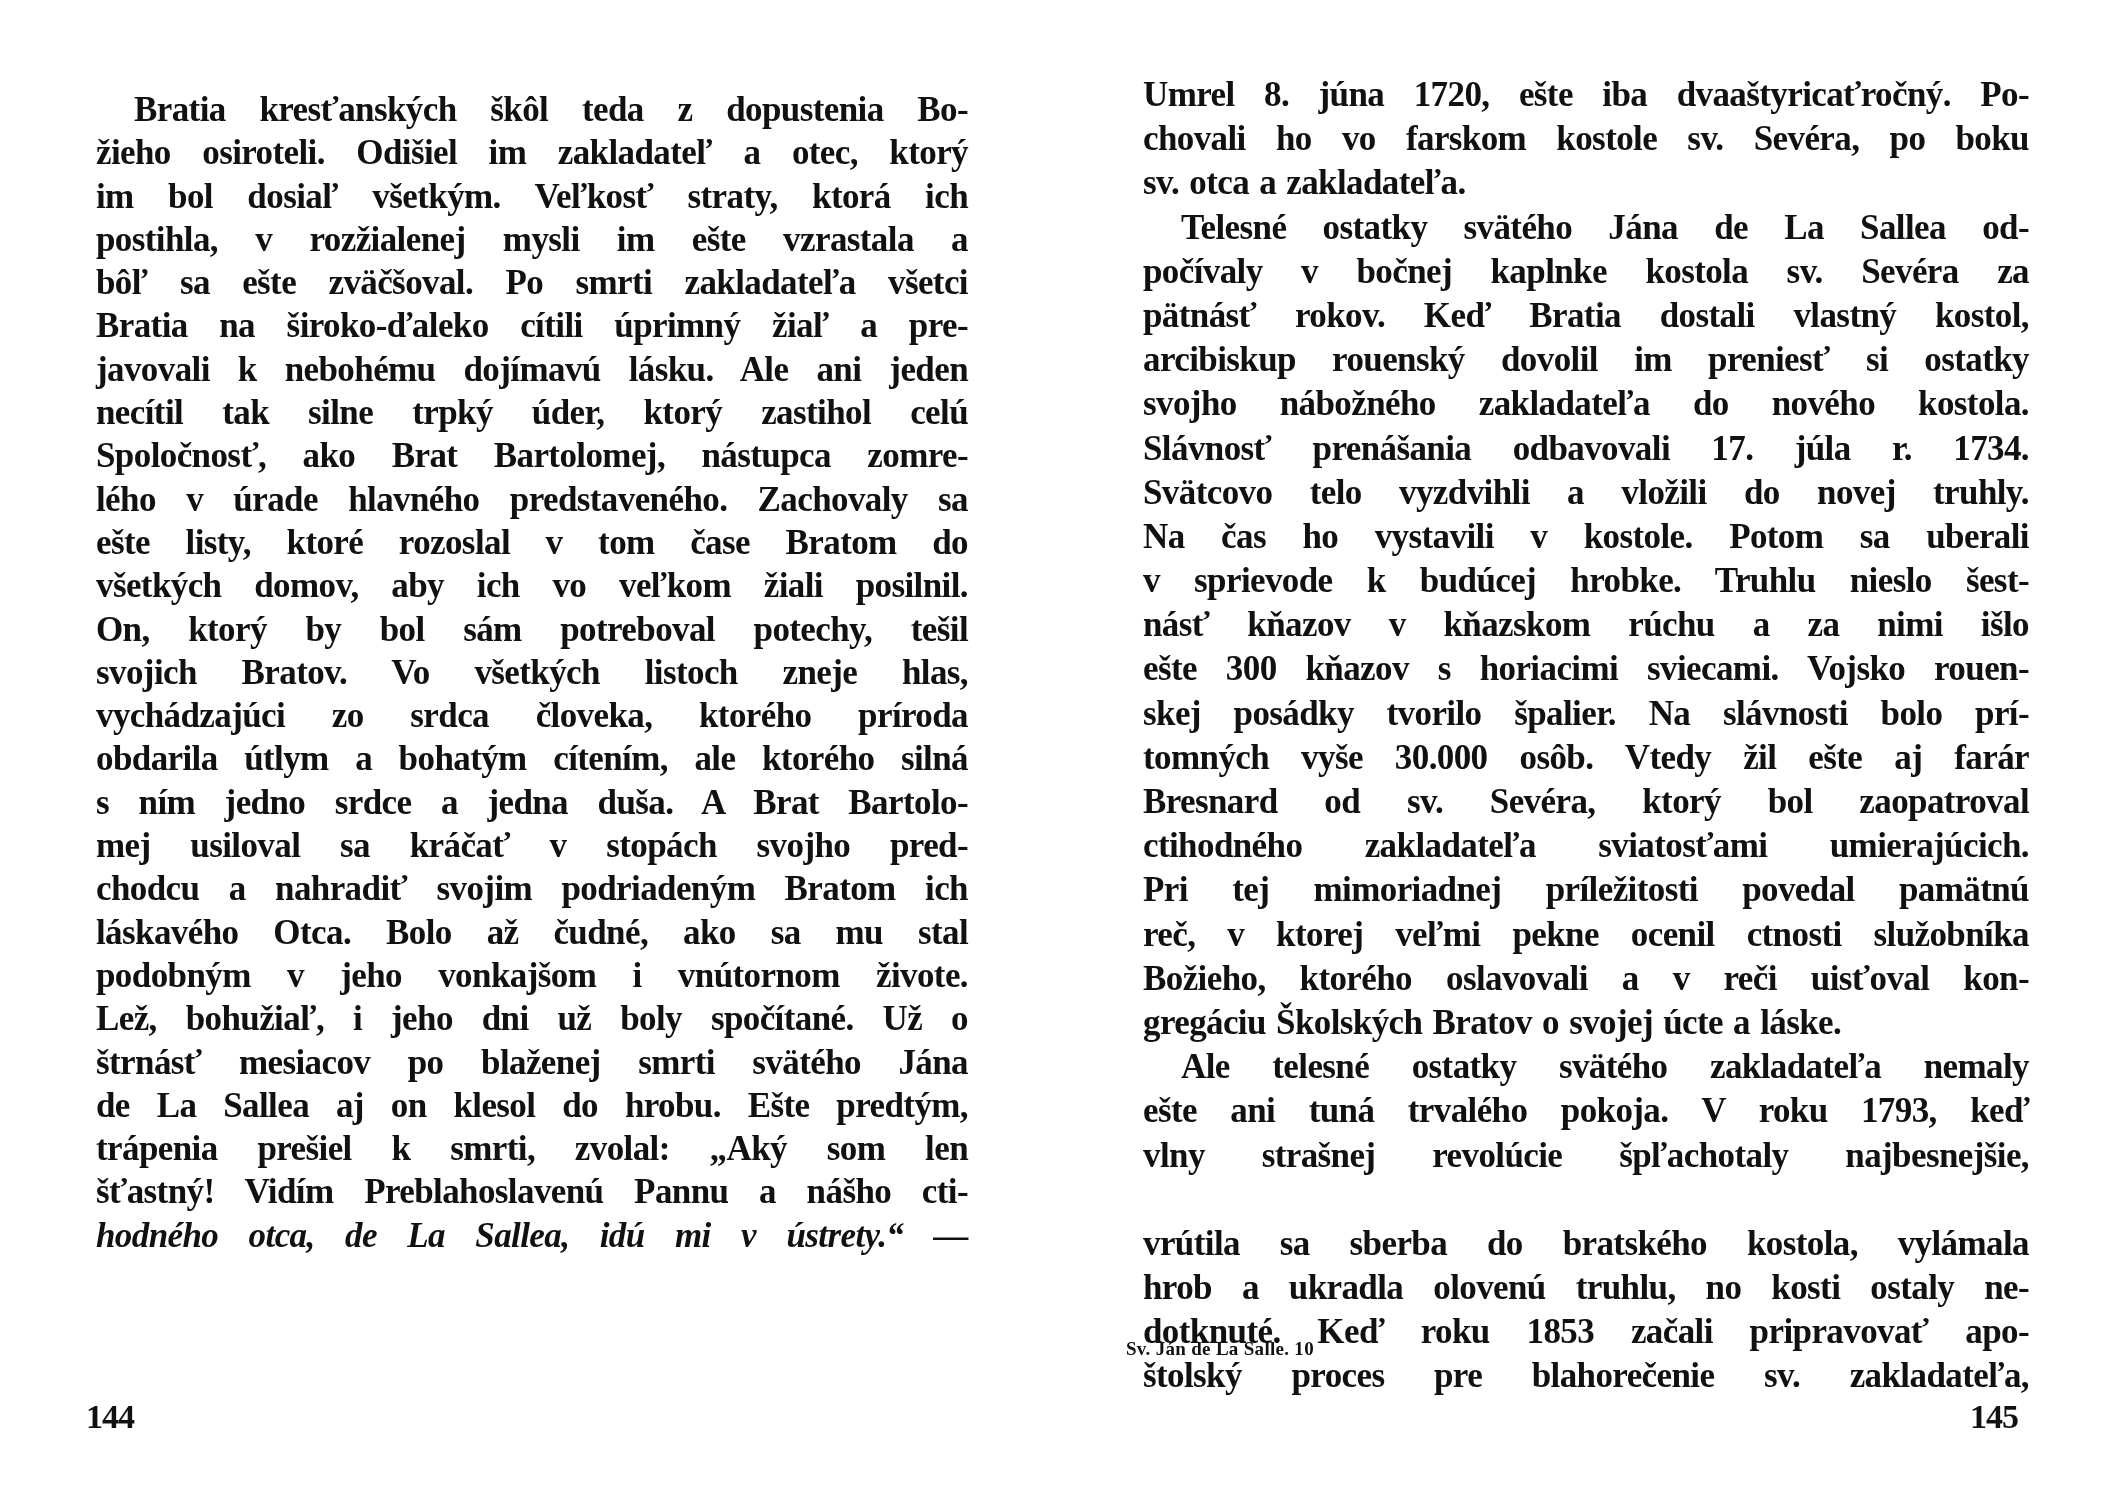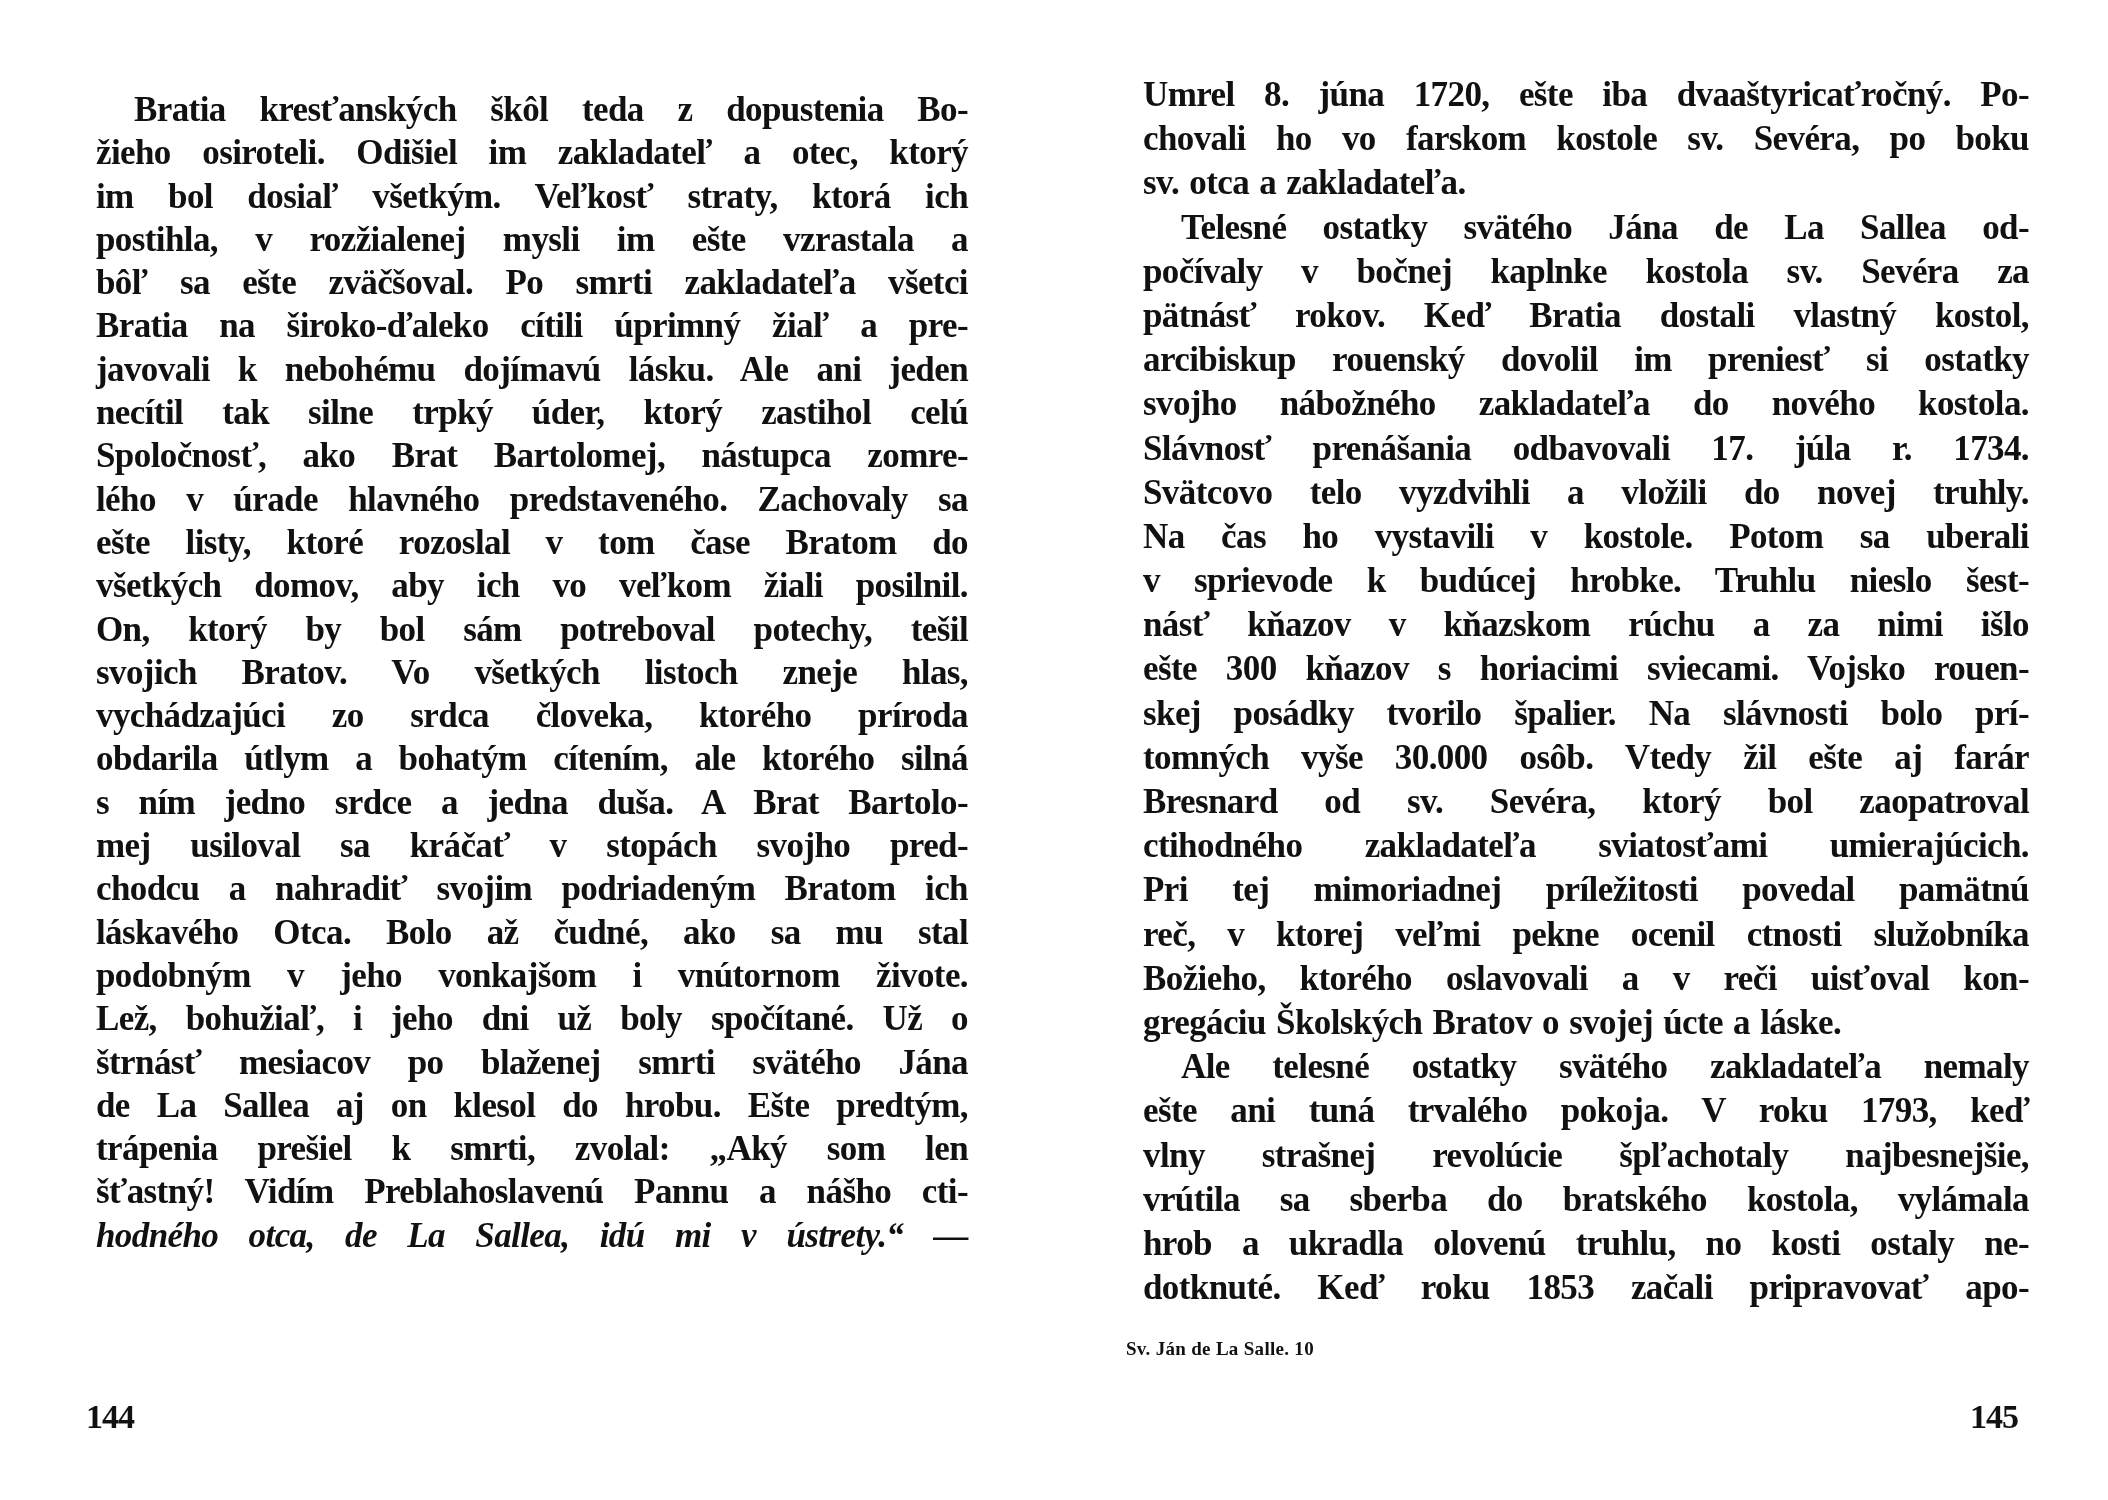--- a/index.html
+++ b/index.html
@@ -180,24 +180,27 @@
   <span class="line indent">
       <span class="jt" style="white-space: normal; display: block;">Ale telesné ostatky svätého zakladateľa nemaly</span>
     </span>
   <span class="line">
       <span class="jt" style="white-space: normal; display: block;">ešte ani tuná trvalého pokoja. V roku 1793, keď</span>
     </span>
   <span class="line">
       <span class="jt" style="white-space: normal; display: block;">vlny strašnej revolúcie špľachotaly najbesnejšie,</span>
     </span>
   <span class="line">
-      <span class="jt" style="white-space: normal; display: block;">vrútila sa sberba do bratského kostola, vylámala</span>
+      <span class="jt" style="white-space: normal; display: block; margin-top: 44px;">vrútila sa sberba do bratského kostola, vylámala</span>
     </span>
   <span class="line">
       <span class="jt" style="white-space: normal; display: block;">hrob a ukradla olovenú truhlu, no kosti ostaly ne-</span>
     </span>
   <span class="line">
       <span class="jt" style="white-space: normal; display: block;">dotknuté. Keď roku 1853 začali pripravovať apo-</span>
+    </span>
+  <span class="line">
+      <span class="jt" style="white-space: normal; display: block;">štolský proces pre blahorečenie sv. zakladateľa,</span>
     </span>
 </div>
 
 <div class="footer-sig">Sv. Ján de La Salle. 10</div>
 <div class="pnum pnum-right">145</div>
 
 </body></html>

